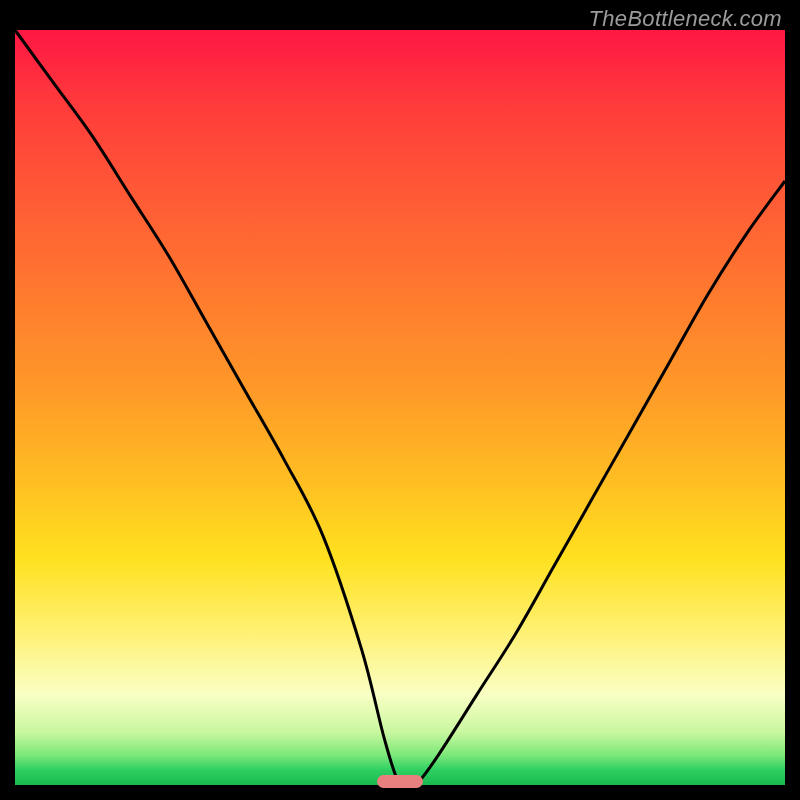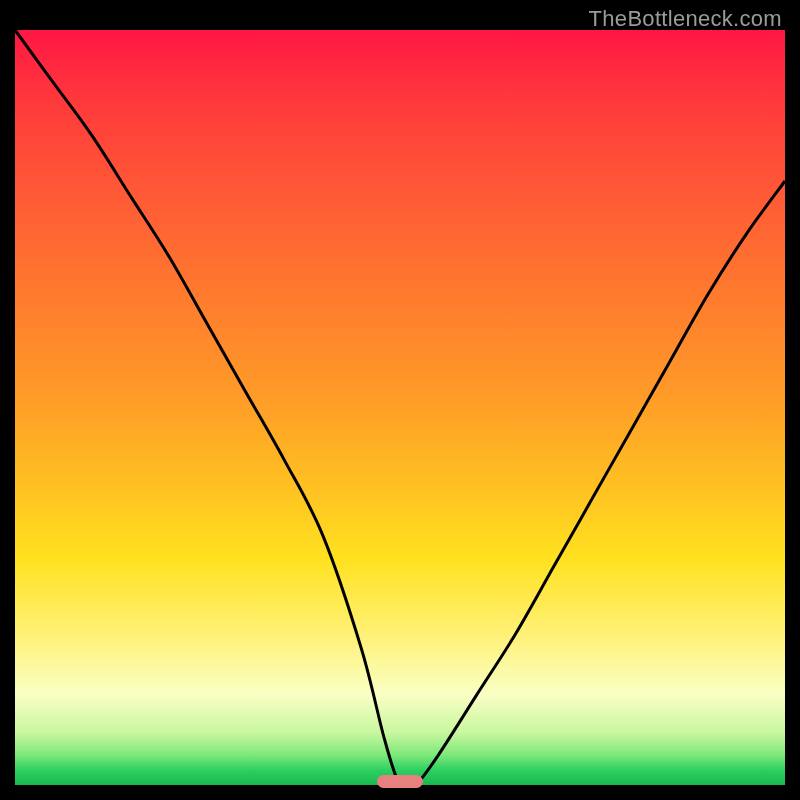--- a/index.html
+++ b/index.html
@@ -9,20 +9,21 @@
     height: 800px;
     background: #000;
     overflow: hidden;
     font-family: Arial, Helvetica, sans-serif;
   }
   .frame {
     position: relative;
     width: 800px;
     height: 800px;
     background: #000;
+    font-style: italic;
   }
   .plot-area {
     position: absolute;
     left: 15px;
     top: 30px;
     width: 770px;
     height: 755px;
     
     background: linear-gradient(
       to bottom,

